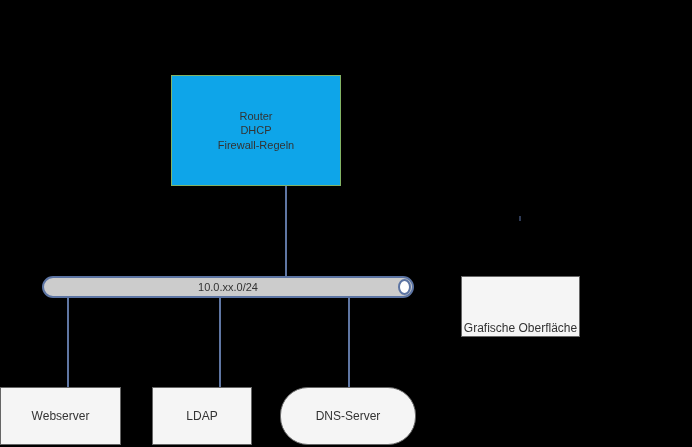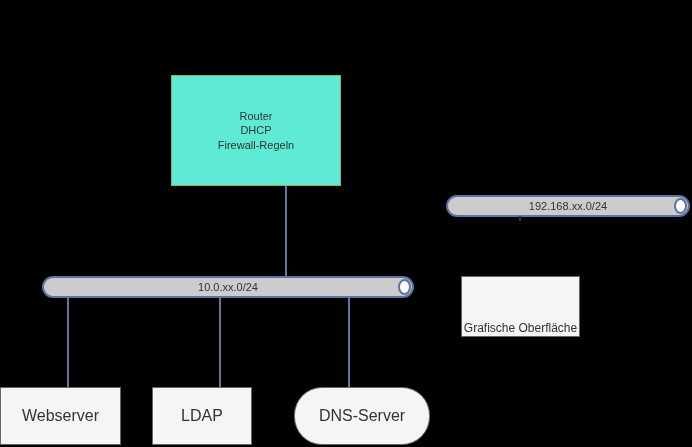--- a/index.html
+++ b/index.html
@@ -17,42 +17,42 @@
     box-sizing: border-box;
     display: flex;
     flex-direction: column;
     align-items: center;
     justify-content: center;
     text-align: center;
     color: #333333;
   }
   .router-box {
     left: 171px; top: 75px; width: 170px; height: 111px;
-    background: #5eead4;
+    background: #0ea5e9;
     border: 1px solid #82b366;
     font-size: 11px;
     line-height: 14.5px;
   }
   .gui-box {
     left: 461px; top: 276px; width: 119px; height: 61px;
     background: #f5f5f5;
     border: 1px solid #666666;
     font-size: 12px;
     line-height: 15px;
     justify-content: flex-end;
   }
   .server-box {
     top: 387px; height: 58px;
     background: #f5f5f5;
     border: 1px solid #666666;
-    font-size: 16px;
+    font-size: 12px;
   }
   .server-web  { left: 0px;   width: 121px; }
   .server-ldap { left: 152px; width: 100px; }
-  .server-dns  { left: 294px; width: 136px; border-radius: 28px; }
+  .server-dns  { left: 280px; width: 136px; border-radius: 28px; }
 
   .pipe {
     position: absolute;
     box-sizing: border-box;
     background: #cccccc;
     border: 2px solid #5c74a3;
     border-radius: 11px;
     display: flex;
     align-items: center;
     justify-content: center;
@@ -94,24 +94,20 @@
 <div class="canvas">
 
   <div class="node router-box">
     <div>Router</div>
     <div>DHCP</div>
     <div>Firewall-Regeln</div>
   </div>
 
   <div class="connector conn-router"></div>
 
-  <div class="pipe pipe-192">
-    <span class="pipe-label">192.168.xx.0/24</span>
-    <span class="pipe-cap"></span>
-  </div>
 
   <div class="connector conn-stub"></div>
 
   <div class="pipe pipe-10">
     <span class="pipe-label">10.0.xx.0/24</span>
     <span class="pipe-cap"></span>
   </div>
 
   <div class="node gui-box">
     <div>Grafische Oberfläche</div>

